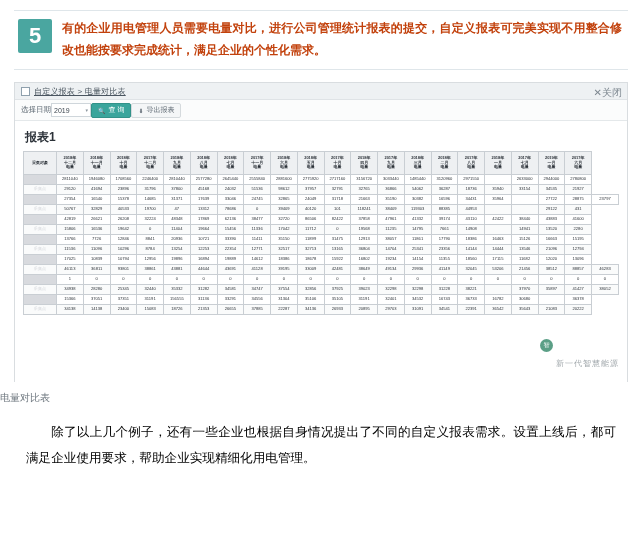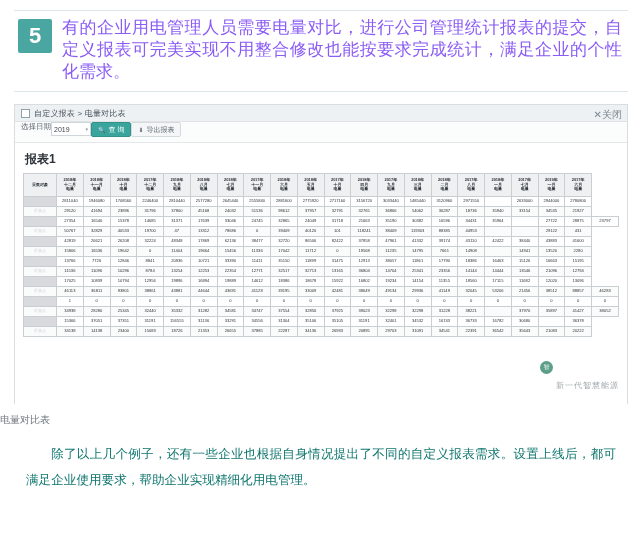--- a/index.html
+++ b/index.html
@@ -27,64 +27,66 @@
     background:#4aa6a0;
     color:#fff;
     font-size:22px;
     font-weight:bold;
     display:flex;align-items:center;justify-content:center;
     flex:0 0 auto;
     margin:2px 10px 0 4px;
     border-radius:2px;
   }
   .callout-text{
-    font-size:17px;
+    font-size:12px;
     line-height:22px;
-    color:#8b5cf6;
+    color:#c2410c;
     text-align:justify;
     padding-right:6px;
+    font-weight:bold;
   }
 
   
   .app{
     position:relative;
     margin:12px 14px 0 14px;
     border:1px solid #d9dde0;
     background:#f7f8f9;
     height:300px;
     box-sizing:border-box;
   }
   .app-titlebar{
     height:16px;
     background:#eef1f3;
     border-bottom:1px solid #dfe3e6;
     display:flex;align-items:center;
     padding:0 6px;
     font-size:8px;
     color:#4a5560;
     position:relative;
+    text-decoration:underline;
   }
   .tab-icon{
     width:7px;height:7px;
     border:1px solid #8fa0ad;
     margin-right:4px;
     background:#fff;
     flex:0 0 auto;
   }
   .breadcrumb{font-size:8px;color:#46525c;letter-spacing:0.2px;}
   .close-x{
     position:absolute;right:5px;top:3px;
     font-size:10px;color:#7d8790;text-align:center;
   }
 
   .app-toolbar{
     height:20px;
     background:#fbfcfc;
     border-bottom:1px solid #e4e8ea;
-    display:flex;
+    display:flex;align-items:center;
     padding:0 6px;
   }
   .tb-label{font-size:7.5px;color:#5b6670;}
   .tb-select{
     height:12px;min-width:34px;
     border:1px solid #cfd6db;
     background:#fff;
     font-size:7px;color:#3d4750;
     display:flex;align-items:center;justify-content:space-between;
     padding:0 2px;
@@ -174,21 +176,21 @@
     font-size:6px;display:flex;align-items:center;justify-content:center;
     margin-right:3px;
   }
   .wm-text{font-size:8px;color:#8c9499;letter-spacing:1px;margin-top:36px;}
 
   
   .bottom-text{
     margin:14px 26px 0 26px;
     font-size:12.6px;
     line-height:26px;
-    color:#0f766e;
+    color:#000000;
     text-align:justify;
     text-indent:2em;
   }
 </style>
 </head>
 <body>
 
 <div class="page">
 
   <div class="callout">

